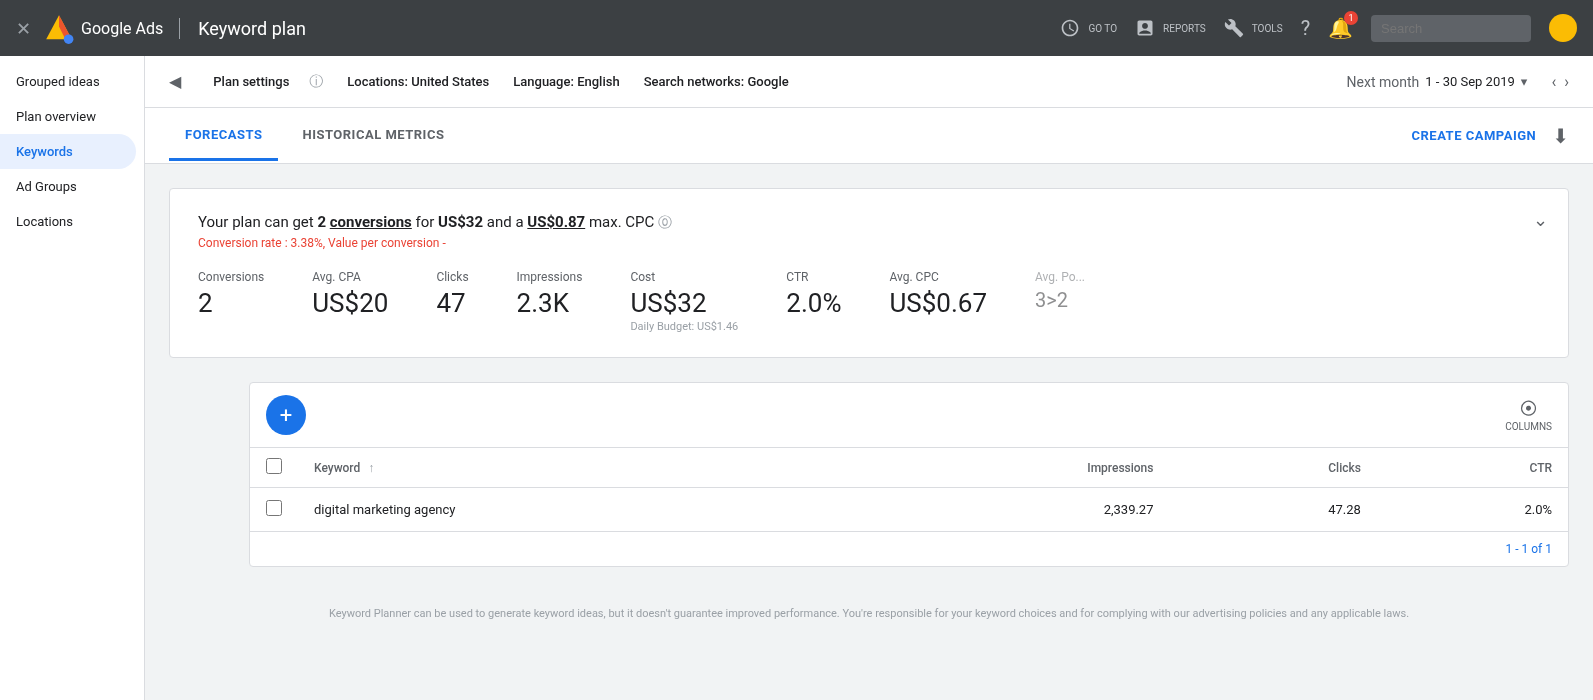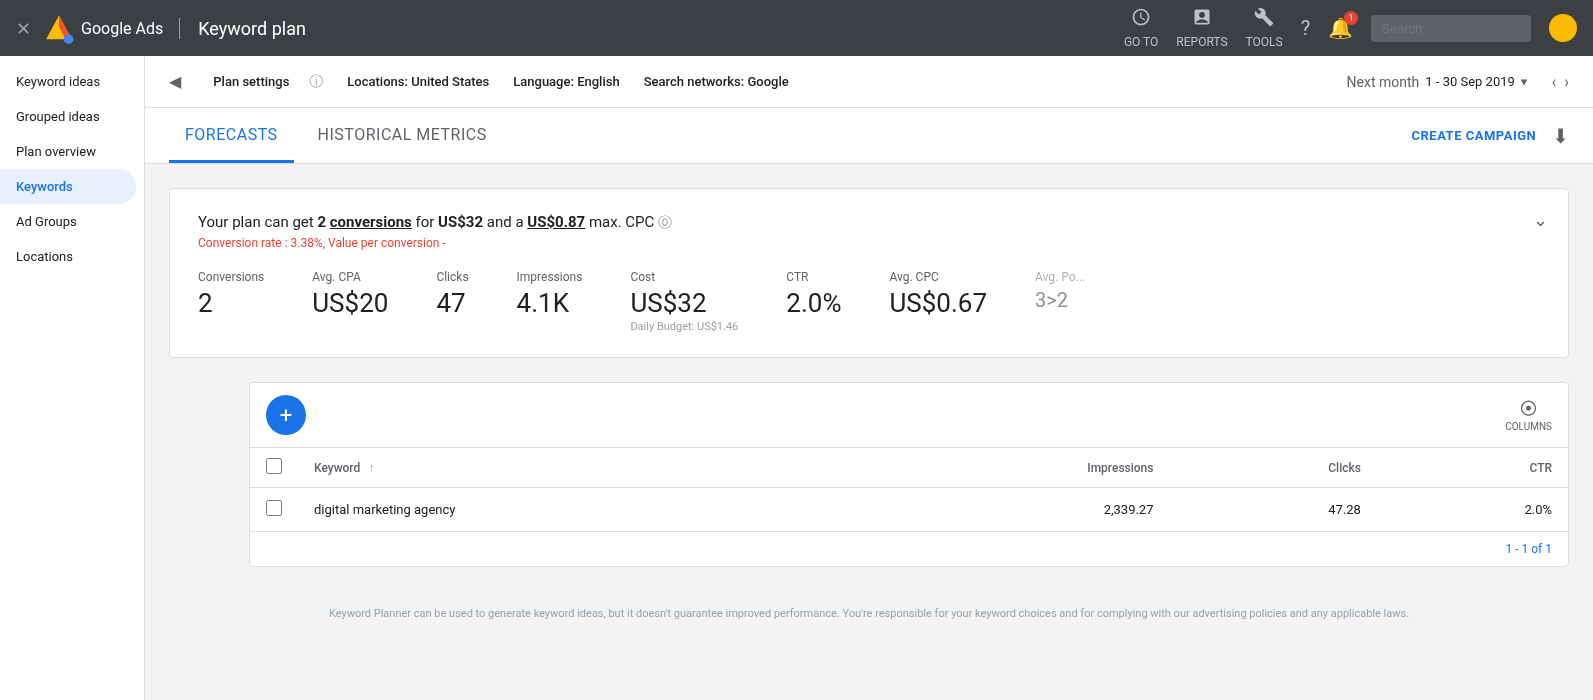--- a/index.html
+++ b/index.html
@@ -13,21 +13,21 @@
       align-items: center;
       padding: 0 16px;
       gap: 12px;
     }
     .top-nav-close { color: #9aa0a6; font-size: 18px; cursor: pointer; }
     .google-ads-logo { display: flex; align-items: center; gap: 6px; }
     .logo-triangle { width: 32px; height: 32px; }
     .top-nav-title { color: #fff; font-size: 18px; font-weight: 400; border-left: 1px solid #9aa0a6; padding-left: 18px; margin-left: 4px; }
     .top-nav-spacer { flex: 1; }
     .top-nav-actions { display: flex; align-items: center; gap: 18px; }
-    .nav-action { display: flex; flex-direction: column; align-items: center; color: #bdc1c6; font-size: 12px; gap: 8px; cursor: pointer; }
+    .nav-action { display: flex; align-items: center; color: #bdc1c6; font-size: 10px; gap: 8px; cursor: pointer; }
     .nav-action svg { width: 20px; height: 20px; fill: #bdc1c6; }
     .nav-icon-btn { color: #bdc1c6; cursor: pointer; font-size: 18px; position: relative; }
     .notification-badge {
       position: absolute; top: -5px; right: -5px;
       background: #ea4335; color: #fff; border-radius: 50%;
       font-size: 9px; width: 14px; height: 14px;
       display: flex; align-items: center; justify-content: center;
     }
     .top-nav-search {
       background: #5f6368; border: none; border-radius: 4px;
@@ -86,22 +86,22 @@
       background: #fff;
       border-bottom: 1px solid #dadce0;
       padding: 0 24px;
       display: flex;
       align-items: center;
       height: 56px;
     }
     .tab {
       padding: 16px 16px;
       cursor: pointer;
-      font-size: 16px;
-      font-weight: 400;
+      font-size: 13px;
+      font-weight: 700;
       color: #5f6368;
       text-transform: uppercase;
       letter-spacing: 0.5px;
       border-bottom: 3px solid transparent;
       margin-right: 8px;
     }
     .tab.active { color: #1a73e8; border-bottom: 3px solid #1a73e8; }
     .tab-spacer { flex: 1; }
     .create-campaign-btn {
       color: #1a73e8; font-size: 13px; font-weight: 700; cursor: pointer;
@@ -245,23 +245,20 @@
       <div class="notification-badge">1</div>
     </div>
     <input class="top-nav-search" type="text" placeholder="Search" style="">
     <div class="avatar"></div>
   </div>
 </div>
 
 <div class="app-layout">
 
   <div class="sidebar">
-    <div class="sidebar-item">
-      <span>Keyword ideas</span>
-    </div>
     <div class="sidebar-item">
       <span>Grouped ideas</span>
     </div>
     <div class="sidebar-item">
       <span>Plan overview</span>
     </div>
     <div class="sidebar-item active">
       <span>Keywords</span>
     </div>
     <div class="sidebar-item">
@@ -333,21 +330,21 @@
           <div class="metric">
             <div class="metric-label">Avg. CPA</div>
             <div class="metric-value">US$20</div>
           </div>
           <div class="metric">
             <div class="metric-label">Clicks</div>
             <div class="metric-value">47</div>
           </div>
           <div class="metric">
             <div class="metric-label">Impressions</div>
-            <div class="metric-value">4.1K</div>
+            <div class="metric-value">2.3K</div>
           </div>
           <div class="metric">
             <div class="metric-label">Cost</div>
             <div class="metric-value">US$32</div>
             <div class="metric-sub">Daily Budget: US$1.46</div>
           </div>
           <div class="metric">
             <div class="metric-label">CTR</div>
             <div class="metric-value">2.0%</div>
           </div>

